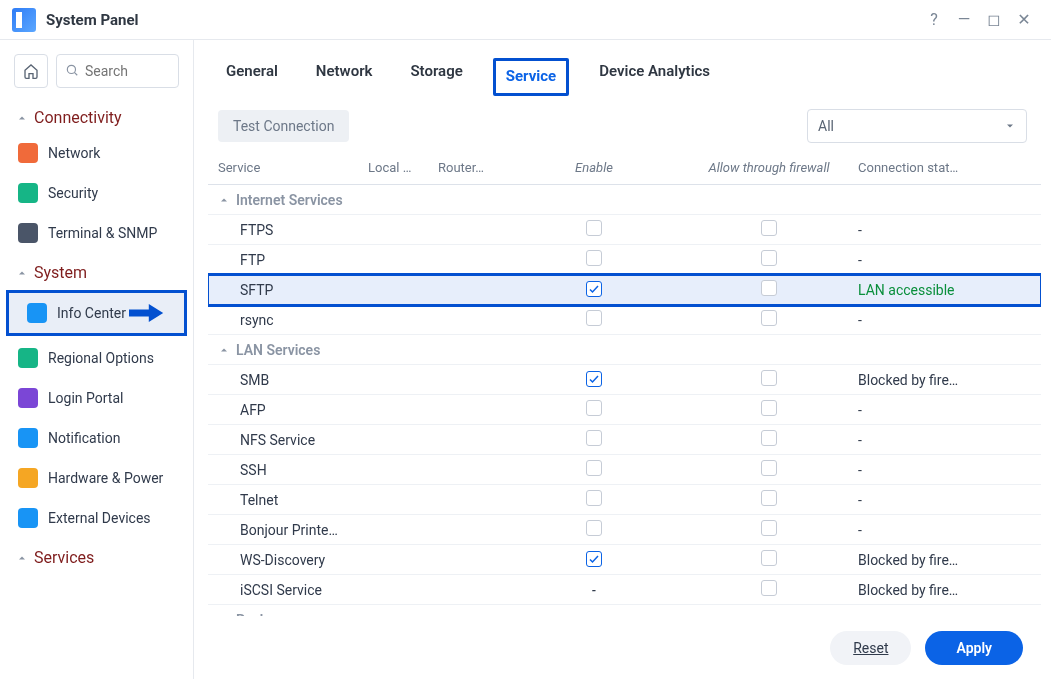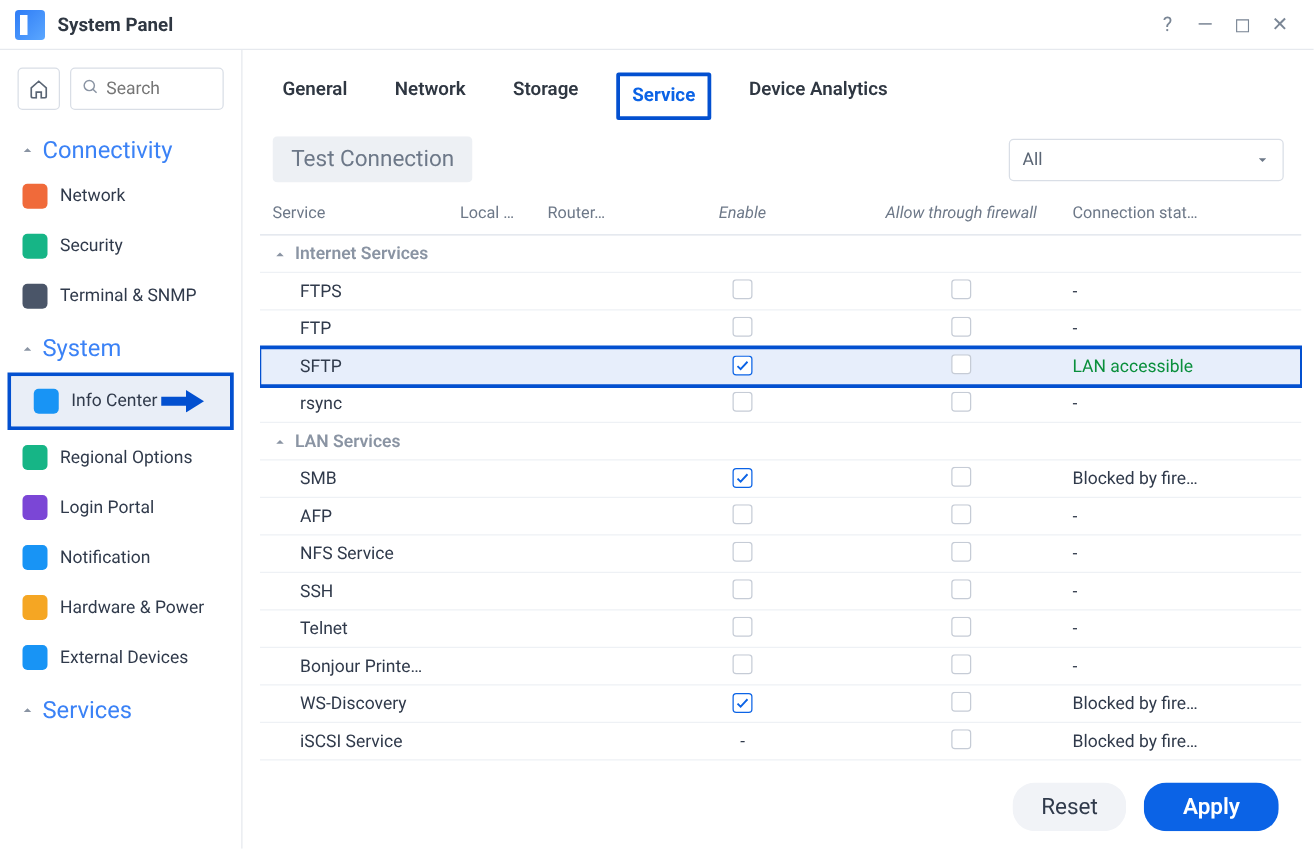--- a/index.html
+++ b/index.html
@@ -10,35 +10,35 @@
   .titlebar .title{font-weight:700;color:#2f3742;font-size:15px;}
   .titlebar .spacer{flex:1;}
   .win-btn{width:30px;height:30px;display:flex;align-items:center;justify-content:center;color:#7a8695;font-size:16px;cursor:pointer;}
   .main{display:flex;height:calc(679px - 40px);}
   .sidebar{width:194px;border-right:1px solid #e6e9ee;display:flex;flex-direction:column;overflow-y:auto;}
   .sidebar-top{display:flex;align-items:center;gap:8px;padding:14px 14px 10px;}
   .home-btn{width:34px;height:34px;border:1px solid #d9dee6;border-radius:4px;display:flex;align-items:center;justify-content:center;color:#5a6574;}
   .search-wrap{flex:1;border:1px solid #d9dee6;border-radius:4px;height:34px;display:flex;align-items:center;padding:0 8px;color:#8a94a3;}
   .search-wrap input{border:none;outline:none;width:100%;font-size:14px;color:#303a4b;background:transparent;}
   .search-wrap .ico{margin-right:6px;}
-  .section-head{display:flex;align-items:center;gap:6px;padding:10px 16px 6px;color:#3b82f6;font-size:19px;cursor:pointer;}
+  .section-head{display:flex;align-items:center;gap:6px;padding:10px 16px 6px;color:#7f1d1d;font-size:16px;cursor:pointer;}
   .section-head svg{width:12px;height:12px;}
   .nav-item{display:flex;align-items:center;gap:10px;padding:10px 18px;color:#303a4b;cursor:pointer;position:relative;}
   .nav-item .nicon{width:20px;height:20px;display:inline-flex;align-items:center;justify-content:center;border-radius:4px;}
   .nav-item.active{background:#e9eef7;}
   .nav-item .arrow{position:absolute;right:18px;width:38px;height:18px;}
   .wrap-highlight{border:3px solid #0350d0;border-radius:0;margin:2px 6px;padding:0;}
   .content{flex:1;display:flex;flex-direction:column;overflow:hidden;}
   .tabs{display:flex;align-items:center;gap:22px;padding:16px 24px 0;}
   .tab{padding:6px 8px 12px;font-size:15px;color:#2f3742;font-weight:600;cursor:pointer;border-bottom:3px solid transparent;}
   .tab-highlight{border:3px solid #0350d0;border-radius:2px;padding:6px 10px 8px;margin-bottom:-3px;}
   .toolbar{display:flex;align-items:center;padding:14px 24px 8px;gap:12px;}
-  .btn{padding:7px 14px;border-radius:4px;border:1px solid transparent;font-size:18px;cursor:pointer;}
+  .btn{padding:7px 14px;border-radius:4px;border:1px solid transparent;font-size:14px;cursor:pointer;}
   .btn-grey{background:#edf0f4;color:#6d7888;}
-  .btn-light{background:#f1f3f7;color:#303a4b;}
+  .btn-light{background:#f1f3f7;color:#303a4b;text-decoration:underline;}
   .btn-primary{background:#0b63e6;color:#fff;font-weight:600;}
   .toolbar .spacer{flex:1;}
   .dropdown{min-width:220px;border:1px solid #d9dee6;border-radius:4px;height:34px;display:flex;align-items:center;padding:0 10px;color:#5a6574;justify-content:space-between;}
   .grid{flex:1;overflow-y:auto;margin:0 10px 0 14px;position:relative;}
   .grid-head,.grid-row,.grid-group{display:grid;grid-template-columns:150px 70px 70px 180px 170px 140px 20px;align-items:center;height:30px;border-bottom:1px solid #eef1f5;padding:0 10px;}
   .grid-head{color:#6d7888;font-size:13px;border-bottom:1px solid #dde2ea;height:34px;}
   .grid-group{color:#8a94a3;font-weight:600;}
   .cell{white-space:nowrap;overflow:hidden;text-overflow:ellipsis;padding-right:8px;}
   .cell.svc{padding-left:22px;}
   .cell.center{text-align:center;font-style:italic;}

